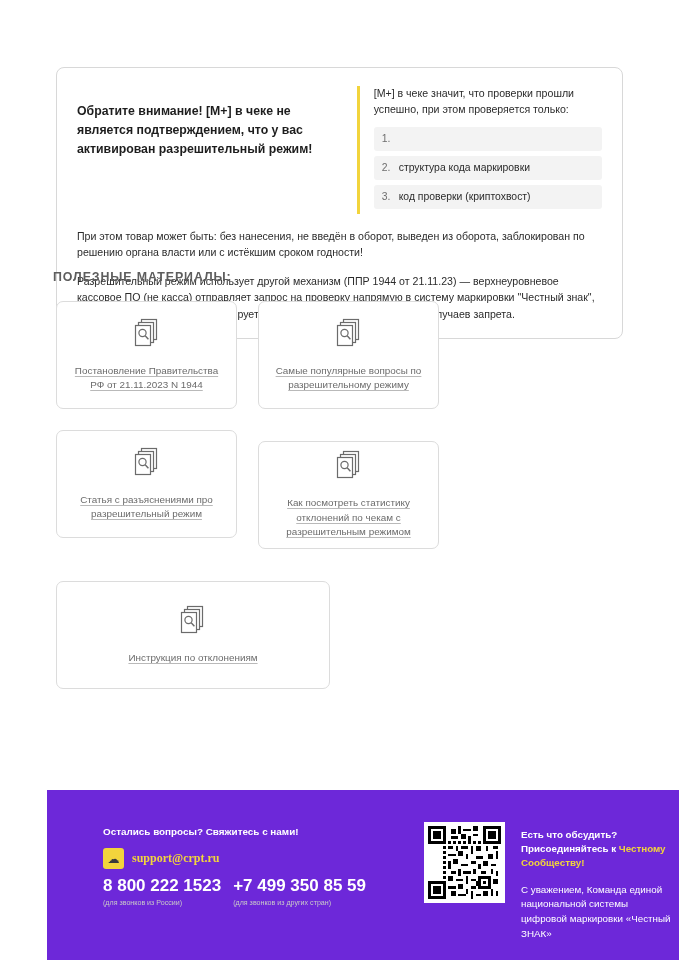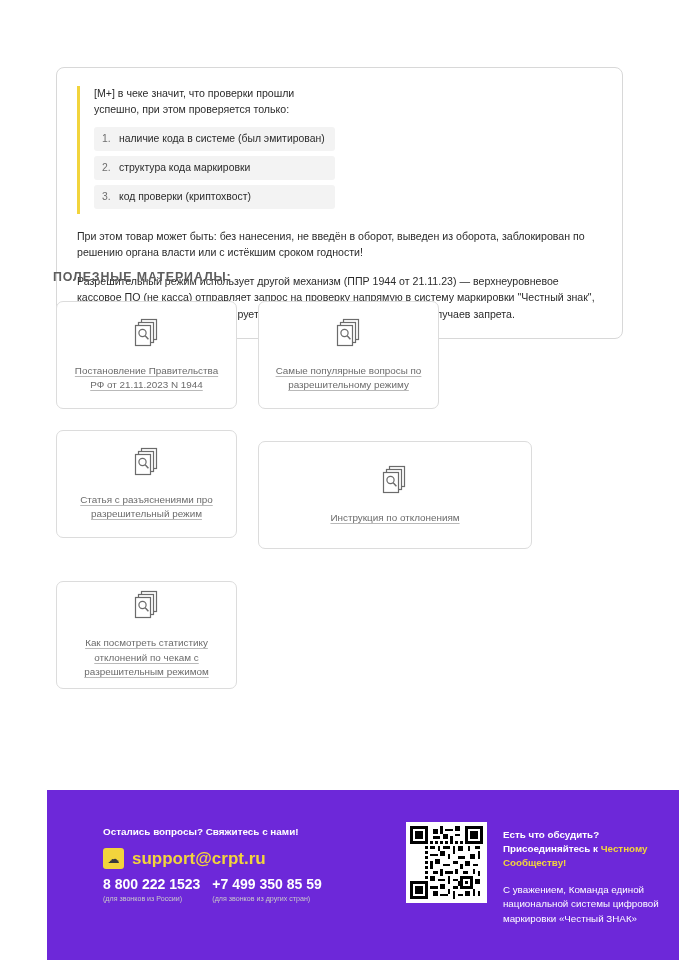--- a/index.html
+++ b/index.html
@@ -169,30 +169,31 @@
     background: #f2d43c;
     border-radius: 3px;
     display: flex;
     align-items: center;
     justify-content: center;
     color: #3a3a3a;
     font-size: 12px;
     line-height: 1;
   }
   .email {
+    font-size: 12px;
+    font-weight: bold;
+    color: #f2d43c;
+    font-family: Liberation Serif, serif;
+  }
+  .phones {
+    display: flex;
+    gap: 12px;
+  }
+  .phone-block .num {
     font-size: 17px;
-    font-weight: bold;
-    color: #f2d43c;
-  }
-  .phones {
-    display: flex;
-    gap: 12px;
-  }
-  .phone-block .num {
-    font-size: 14px;
     font-weight: bold;
     color: #ffffff;
     white-space: nowrap;
   }
   .phone-block .cap {
     font-size: 7.1px;
     color: #c9c9c9;
     margin-top: 3px;
     white-space: nowrap;
   }
@@ -225,26 +226,28 @@
     font-size: 9.8px;
     font-weight: normal;
     line-height: 1.5;
   }
 </style>
 </head>
 <body>
 
 <div class="notice-card">
   <div class="notice-top">
+    <div class="notice-left">
+      <div class="headline">Обратите внимание! [M+] в чеке не является подтверждением, что у вас активирован разрешительный режим!</div>
+    </div>
     <div class="notice-right">
       <div class="intro">[M+] в чеке значит, что проверки прошли успешно, при этом проверяется только:</div>
       <ul class="check-list">
         <li>
           <span class="num">1.</span>
-          <span>наличие кода в системе (был эмитирован)</span>
         </li>
         <li>
           <span class="num">2.</span>
           <span>структура кода маркировки</span>
         </li>
         <li>
           <span class="num">3.</span>
           <span>код проверки (криптохвост)</span>
         </li>
       </ul>
@@ -292,44 +295,44 @@
         <rect x="9.5" y="1.5" width="15" height="20" stroke="#6b6b6b" stroke-width="1.2"></rect>
         <rect x="6.5" y="4.5" width="15" height="20" stroke="#6b6b6b" stroke-width="1.2" fill="#fff"></rect>
         <rect x="3.5" y="7.5" width="15" height="20" stroke="#6b6b6b" stroke-width="1.2" fill="#fff"></rect>
         <circle cx="10.5" cy="15" r="3.6" stroke="#6b6b6b" stroke-width="1.2" fill="#fff"></circle>
         <line x1="13.2" y1="17.7" x2="16.4" y2="21.2" stroke="#6b6b6b" stroke-width="1.4"></line>
       </svg>
     </span>
     <div class="card-label">Статья с разъяснениями про разрешительный режим</div>
   </div>
 
+  <div class="card row2">
+    <span class="doc-icon">
+      <svg width="30" height="32" viewBox="0 0 30 32" fill="none" xmlns="http://www.w3.org/2000/svg">
+        <rect x="9.5" y="1.5" width="15" height="20" stroke="#6b6b6b" stroke-width="1.2"></rect>
+        <rect x="6.5" y="4.5" width="15" height="20" stroke="#6b6b6b" stroke-width="1.2" fill="#fff"></rect>
+        <rect x="3.5" y="7.5" width="15" height="20" stroke="#6b6b6b" stroke-width="1.2" fill="#fff"></rect>
+        <circle cx="10.5" cy="15" r="3.6" stroke="#6b6b6b" stroke-width="1.2" fill="#fff"></circle>
+        <line x1="13.2" y1="17.7" x2="16.4" y2="21.2" stroke="#6b6b6b" stroke-width="1.4"></line>
+      </svg>
+    </span>
+    <div class="card-label">Как посмотреть статистику отклонений по чекам с разрешительным режимом</div>
+  </div>
+
   <div class="card wide row2">
     <span class="doc-icon">
       <svg width="30" height="32" viewBox="0 0 30 32" fill="none" xmlns="http://www.w3.org/2000/svg">
         <rect x="9.5" y="1.5" width="15" height="20" stroke="#6b6b6b" stroke-width="1.2"></rect>
         <rect x="6.5" y="4.5" width="15" height="20" stroke="#6b6b6b" stroke-width="1.2" fill="#fff"></rect>
         <rect x="3.5" y="7.5" width="15" height="20" stroke="#6b6b6b" stroke-width="1.2" fill="#fff"></rect>
         <circle cx="10.5" cy="15" r="3.6" stroke="#6b6b6b" stroke-width="1.2" fill="#fff"></circle>
         <line x1="13.2" y1="17.7" x2="16.4" y2="21.2" stroke="#6b6b6b" stroke-width="1.4"></line>
       </svg>
     </span>
     <div class="card-label">Инструкция по отклонениям</div>
-  </div>
-
-  <div class="card row2">
-    <span class="doc-icon">
-      <svg width="30" height="32" viewBox="0 0 30 32" fill="none" xmlns="http://www.w3.org/2000/svg">
-        <rect x="9.5" y="1.5" width="15" height="20" stroke="#6b6b6b" stroke-width="1.2"></rect>
-        <rect x="6.5" y="4.5" width="15" height="20" stroke="#6b6b6b" stroke-width="1.2" fill="#fff"></rect>
-        <rect x="3.5" y="7.5" width="15" height="20" stroke="#6b6b6b" stroke-width="1.2" fill="#fff"></rect>
-        <circle cx="10.5" cy="15" r="3.6" stroke="#6b6b6b" stroke-width="1.2" fill="#fff"></circle>
-        <line x1="13.2" y1="17.7" x2="16.4" y2="21.2" stroke="#6b6b6b" stroke-width="1.4"></line>
-      </svg>
-    </span>
-    <div class="card-label">Как посмотреть статистику отклонений по чекам с разрешительным режимом</div>
   </div>
 
 </div>
 
 <div class="footer">
   <div class="footer-inner">
 
     <div class="footer-left">
       <div class="q">Остались вопросы? Свяжитесь с нами!</div>
       <div class="email-row">

